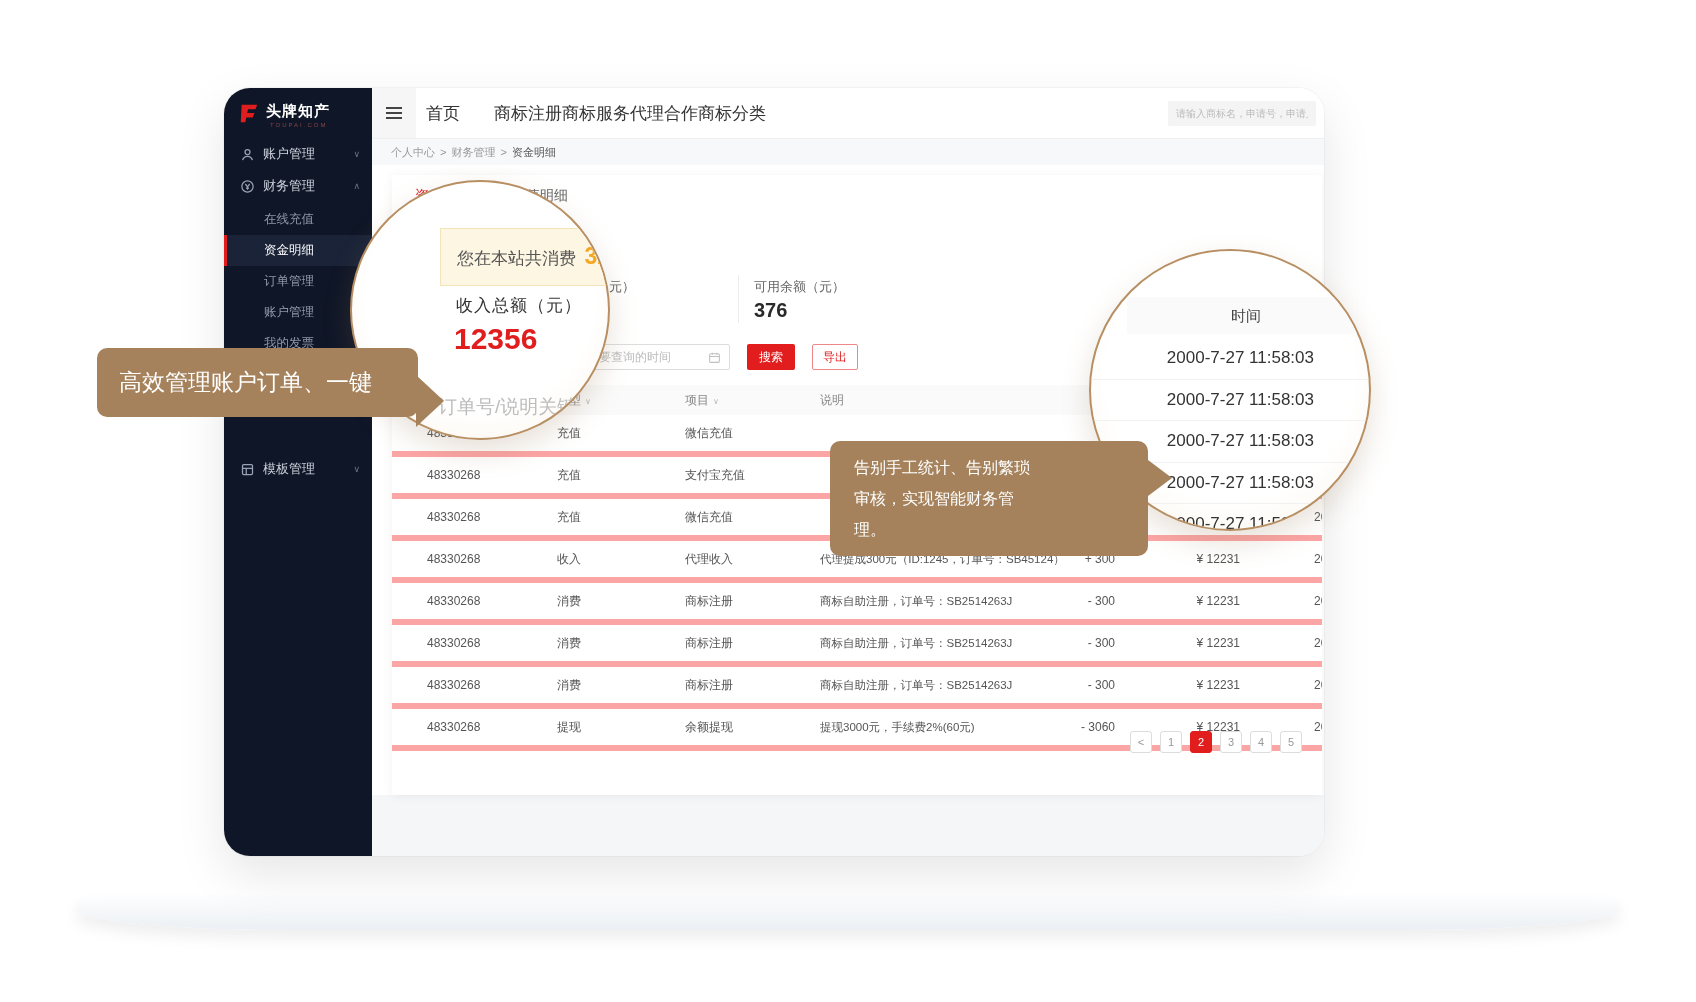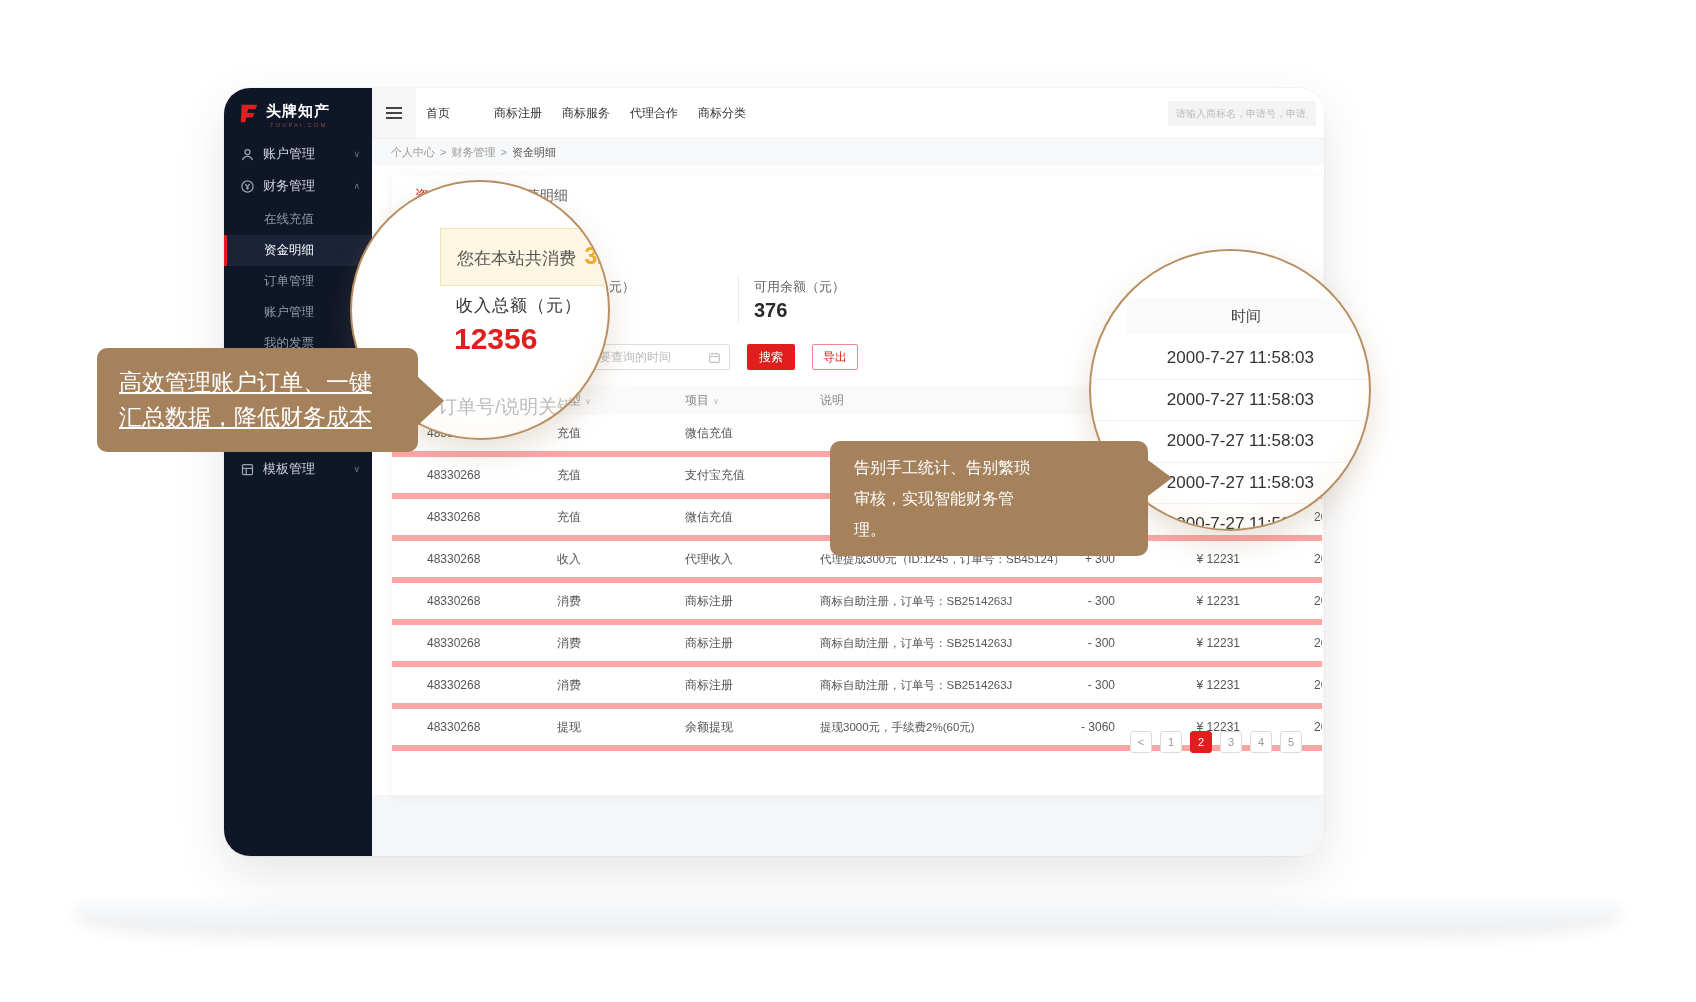--- a/index.html
+++ b/index.html
@@ -24,21 +24,21 @@
   .submenu{position:absolute;left:0;top:116px;width:148px;}
   .sub-item{position:relative;height:31px;line-height:31px;padding-left:40px;font-size:12.5px;color:#8f97a8;cursor:pointer;}
   .sub-item.active{background:#1a2338;color:#fff;}
   .sub-item.active::before{content:"";position:absolute;left:0;top:0;width:3px;height:100%;background:#e11d1d;}
   
   .main{position:absolute;left:148px;top:0;right:0;bottom:0;background:#fff;}
   .topbar{position:absolute;left:0;top:0;right:0;height:50px;background:#fff;border-bottom:1px solid #efefef;display:flex;align-items:center;}
   .burger{width:44px;height:50px;background:#f6f6f6;display:flex;flex-direction:column;justify-content:center;align-items:center;gap:3px;cursor:pointer;}
   .burger i{display:block;width:16px;height:2px;background:#444;}
   .nav{display:flex;margin-left:10px;}
-  .nav-item{width:68px;font-size:12px;color:#333;cursor:pointer;white-space:nowrap;}
+  .nav-item{width:68px;font-size:17px;color:#333;cursor:pointer;white-space:nowrap;}
   .top-search{position:absolute;right:8px;top:13px;width:148px;height:25px;background:#f4f4f4;border:none;border-radius:2px;
               font-size:10px;color:#666;padding:0 8px;box-sizing:border-box;font-family:inherit;}
   .top-search::placeholder{color:#bbb;}
   .crumbs{position:absolute;left:0;top:51px;right:0;height:26px;background:#f7f8fa;display:flex;align-items:center;
           padding-left:19px;font-size:11px;color:#999;gap:5px;}
   .crumbs .last{color:#555;}
   .gray-band{position:absolute;left:0;top:707px;right:0;height:61px;background:#f5f6f8;}
   
   .card{position:absolute;left:20px;top:87px;width:930px;height:620px;background:#fff;
         box-shadow:0 1px 10px rgba(0,0,0,.06);overflow:hidden;}
@@ -87,21 +87,21 @@
   .mag-income-value{position:absolute;left:102px;top:140px;font-size:30px;font-weight:bold;color:#e01e1e;}
   .mag-keyword{position:absolute;left:86px;top:212px;font-size:19px;color:#bcbcbc;white-space:nowrap;}
   .mag-time-head{position:absolute;left:36px;right:-4px;top:46px;height:37px;background:#fafafa;line-height:37px;}
   .mag-time-head span{margin-left:104px;font-size:15px;color:#444;}
   .mag-times{position:absolute;left:0;right:0;top:87px;}
   .mag-time-row{height:40.5px;line-height:40.5px;text-align:right;padding-right:55px;font-size:17px;color:#333;
                 border-bottom:1px solid #f1f1f1;white-space:nowrap;}
   
   .callout{position:absolute;background:#a5825b;color:#fff;border-radius:10px;z-index:8;}
   .callout .arrow{position:absolute;width:0;height:0;}
-  .callout-left{left:97px;top:348px;width:321px;padding:17px 22px;font-size:23px;line-height:35px;box-sizing:border-box;text-decoration:underline;}
+  .callout-left{left:97px;top:348px;width:321px;padding:17px 22px;font-size:23px;line-height:35px;box-sizing:border-box;}
   .callout-left .arrow{right:-26px;top:27px;border-top:26px solid transparent;border-bottom:26px solid transparent;border-left:28px solid #a5825b;}
   .callout-right{left:830px;top:441px;width:318px;padding:11px 24px;font-size:16px;line-height:31px;box-sizing:border-box;}
   .callout-right .arrow{right:-24px;top:19px;border-top:18px solid transparent;border-bottom:18px solid transparent;border-left:24px solid #a5825b;}
 </style>
 </head>
 <body>
 
 <div class="stage">
 
   <div class="laptop-base"></div>
@@ -349,21 +349,20 @@
         <div class="mag-time-row">2000-7-27  11:58:03</div>
         <div class="mag-time-row">2000-7-27  11:58:03</div>
         <div class="mag-time-row">2000-7-27  11:58:03</div>
       </div>
   </div>
 
   <div class="callout callout-left">
 
     <span class="arrow"></span>
   <div>高效管理账户订单、一键</div>
-      <div>汇总数据，降低财务成本</div>
     </div>
   <div class="callout callout-right">
 
     <span class="arrow"></span>
   <div>告别手工统计、告别繁琐</div>
       <div>审核，实现智能财务管</div>
       <div>理。</div>
     </div>
 
 </div>

